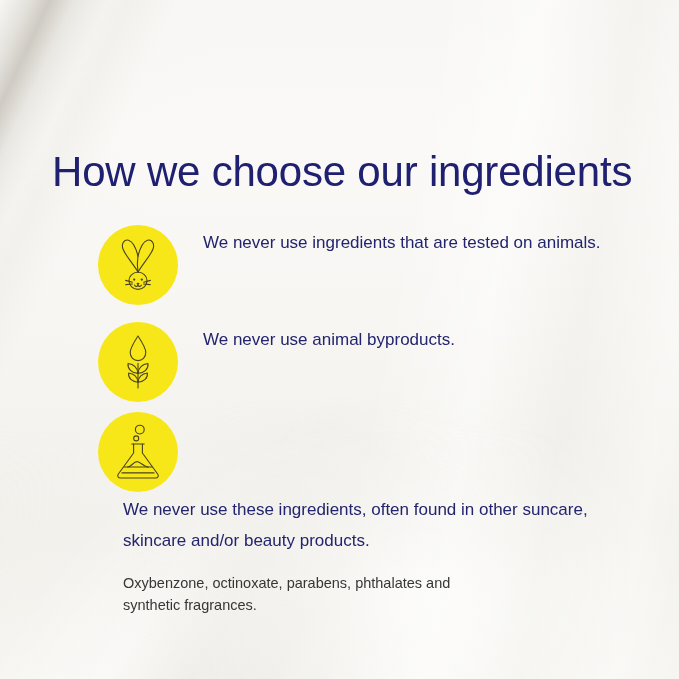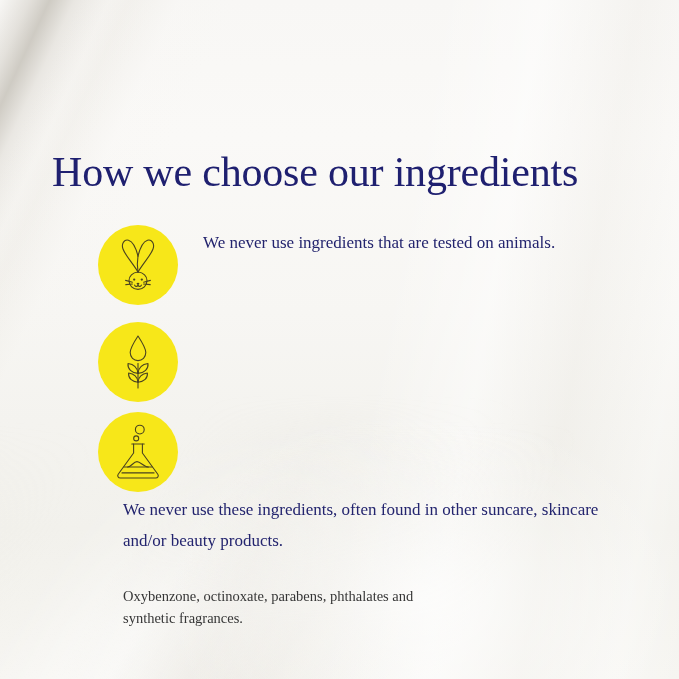--- a/index.html
+++ b/index.html
@@ -13,21 +13,20 @@
     overflow: hidden;
     font-family: "Liberation Sans", sans-serif;
   }
 
   #infographic {
     position: relative;
     width: 679px;
     height: 679px;
     background: #fca5a5;
     overflow: hidden;
-    font-family: Liberation Serif, serif;
   }
 
   
   .bg-layer {
     position: absolute;
     inset: 0;
     pointer-events: none;
   }
 
   .bg-base {
@@ -165,21 +164,21 @@
   }
 
   .row-body {
     font-size: 17px;
     font-weight: 300;
     line-height: 31px;
     color: #23246e;
   }
 
   .row-note {
-    margin-top: 29px;
+    margin-top: 16px;
     font-size: 14.5px;
     font-weight: 400;
     line-height: 22px;
     color: #363636;
     max-width: 345px;
   }
 </style>
 </head>
 <body>
 
@@ -241,20 +240,23 @@
               <path d="M22 30.5 L22 55"></path>
 
               <path d="M22 40.4 C21.4 34.6 17.6 31.2 12.0 30.5 C11.5 36.0 15.6 40.0 22 40.4 Z"></path>
               <path d="M22 40.4 C22.6 34.6 26.4 31.2 32.0 30.5 C32.5 36.0 28.4 40.0 22 40.4 Z"></path>
 
               <path d="M22 49.2 C21.4 43.8 17.8 40.6 12.6 40.0 C12.1 45.2 16.0 48.8 22 49.2 Z"></path>
               <path d="M22 49.2 C22.6 43.8 26.2 40.6 31.4 40.0 C31.9 45.2 28.0 48.8 22 49.2 Z"></path>
             </svg>
           </span>
         </div>
+        <div class="row-text">
+          <div class="row-body">We never use animal byproducts.</div>
+        </div>
       </div>
 
       <div class="row row-3">
         <div class="badge">
           <span>
             <svg width="50" height="58" viewBox="0 0 50 58" fill="none" stroke="#4a4320" stroke-width="1.1" stroke-linecap="round" stroke-linejoin="round">
 
               <circle cx="26.8" cy="6.6" r="4.4"></circle>
               <circle cx="23.2" cy="15.4" r="2.5"></circle>
 

